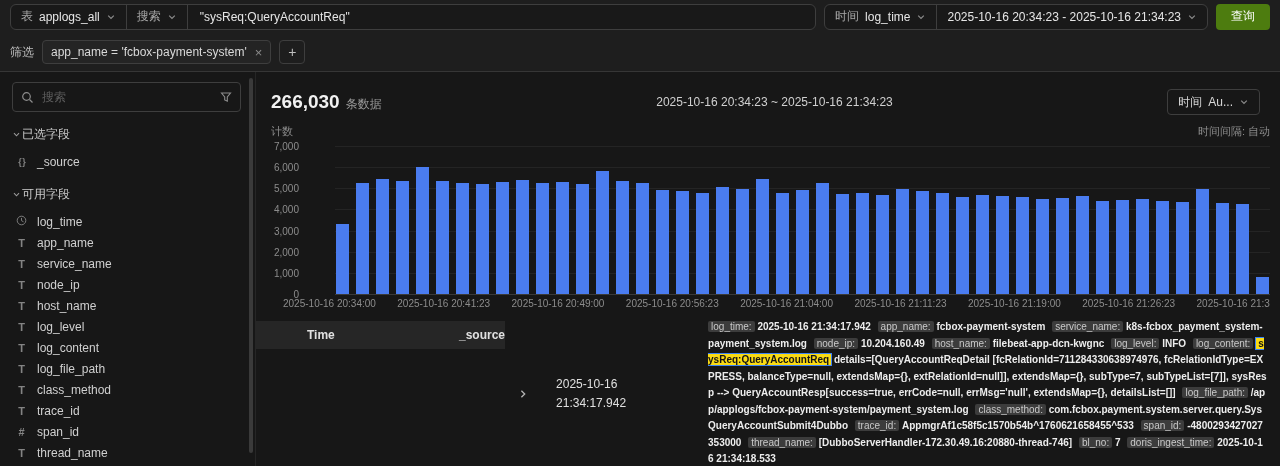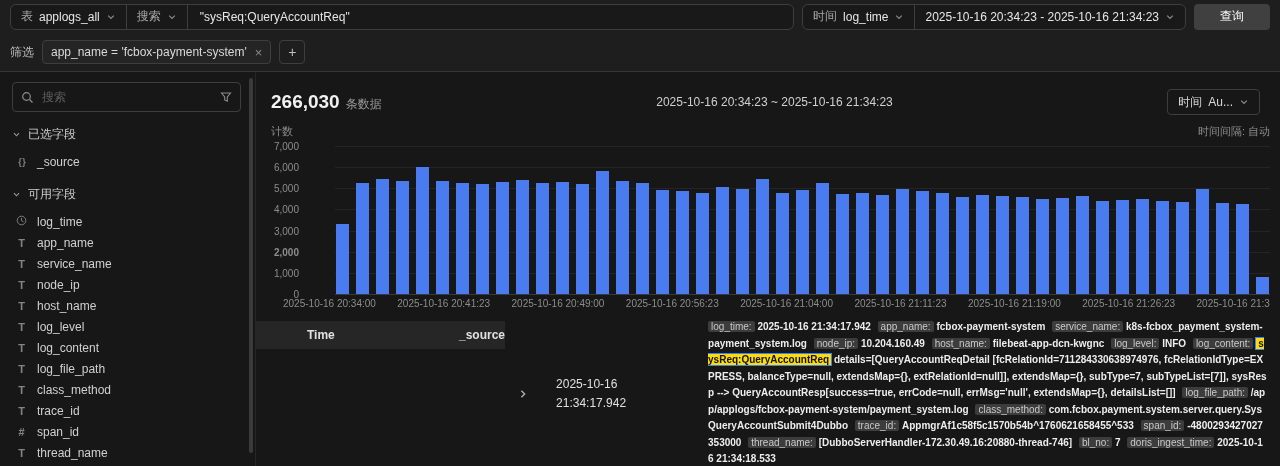--- a/index.html
+++ b/index.html
@@ -19,21 +19,21 @@
   .compound-left { flex:1; min-width:0; }
   .seg { display:flex; align-items:center; gap:6px; padding:0 10px; height:100%;
          font-size:12px; white-space:nowrap; cursor:pointer; }
   .seg + .seg { border-left:1px solid #3e3e3e; }
   .seg-label { color:#a6a6a6; }
   .seg-value { color:#e6e6e6; }
   .seg-input { flex:1; min-width:0; cursor:text; }
   .seg-input input { flex:1; min-width:0; background:transparent; border:0; outline:0;
                      color:#e6e6e6; font-size:12px; font-family:inherit; }
   .chev { display:flex; align-items:center; }
-  .query-btn { height:26px; padding:0 26px; background:#404040; border:0; border-radius:4px;
+  .query-btn { height:26px; padding:0 15px; background:#4d7c0f; border:0; border-radius:4px;
                color:#fff; font-size:12px; font-family:inherit; cursor:pointer; flex-shrink:0; }
 
   
   .filterbar { height:39px; flex-shrink:0; display:flex; align-items:center; gap:8px;
                padding:0 10px; background:#1e1e1e; border-bottom:1px solid #363636; }
   .filter-label { font-size:12px; color:#bfbfbf; }
   .filter-tag { display:inline-flex; align-items:center; gap:8px; height:24px; padding:0 8px;
                 background:#242424; border:1px solid #3e3e3e; border-radius:4px;
                 font-size:12px; color:#d9d9d9; cursor:pointer; }
   .tag-close { color:#8c8c8c; font-size:13px; line-height:1; cursor:pointer; }
@@ -44,21 +44,21 @@
   
   .content { flex:1; min-height:0; display:flex; }
 
   .sidebar { position:relative; width:256px; flex-shrink:0; border-right:1px solid #262626;
              padding:10px 14px 0 12px; }
   .sb-search { display:flex; align-items:center; gap:6px; height:30px; border:1px solid #3e3e3e;
                border-radius:4px; padding:0 8px; cursor:text; }
   .sb-search input { flex:1; min-width:0; background:transparent; border:0; outline:0;
                      color:#d9d9d9; font-size:12px; font-family:inherit; }
   .sb-search input::placeholder { color:#5c5c5c; }
-  .sb-section { display:flex; align-items:center; gap:7px; margin:14px 0 8px;
+  .sb-section { display:flex; align-items:center; gap:1px; margin:14px 0 8px;
                 font-size:12px; color:#cfcfcf; cursor:pointer; }
   .field-item { display:flex; align-items:center; gap:8px; height:21px; padding-left:2px;
                 font-size:12px; color:#d0d0d0; cursor:pointer; }
   .field-icon { width:15px; flex-shrink:0; text-align:center; color:#848484;
                 font-size:11px; font-weight:600; }
   .field-icon.braces { font-size:9px; letter-spacing:-1px; }
   .sb-scrollbar { position:absolute; right:2px; top:6px; width:4px; height:375px;
                   background:#3a3a3a; border-radius:2px; cursor:pointer; }
 
   .main { flex:1; min-width:0; display:flex; flex-direction:column; }
@@ -290,21 +290,21 @@
           <span>计数</span>
           <span>时间间隔: 自动</span>
         </div>
         <div class="chart-wrap">
           <div class="y-axis" id="y-ticks">
               <div class="y-tick" style="top: 0%;">7,000</div>
               <div class="y-tick" style="top: 14.2857%;">6,000</div>
               <div class="y-tick" style="top: 28.5714%;">5,000</div>
               <div class="y-tick" style="top: 42.8571%;">4,000</div>
               <div class="y-tick" style="top: 57.1429%;">3,000</div>
-              <div class="y-tick" style="top: 71.4286%; font-weight: bold;">2,000</div>
+              <div class="y-tick" style="top: 71.4286%;">2,000</div>
               <div class="y-tick" style="top: 85.7143%;">1,000</div>
               <div class="y-tick" style="top: 100%;">0</div>
             </div>
           <div class="plot">
             <div class="gridlines" id="gridlines">
                 <div class="gridline" style="top: 0%;"></div>
                 <div class="gridline" style="top: 14.2857%;"></div>
                 <div class="gridline" style="top: 28.5714%;"></div>
                 <div class="gridline" style="top: 42.8571%;"></div>
                 <div class="gridline" style="top: 57.1429%;"></div>

